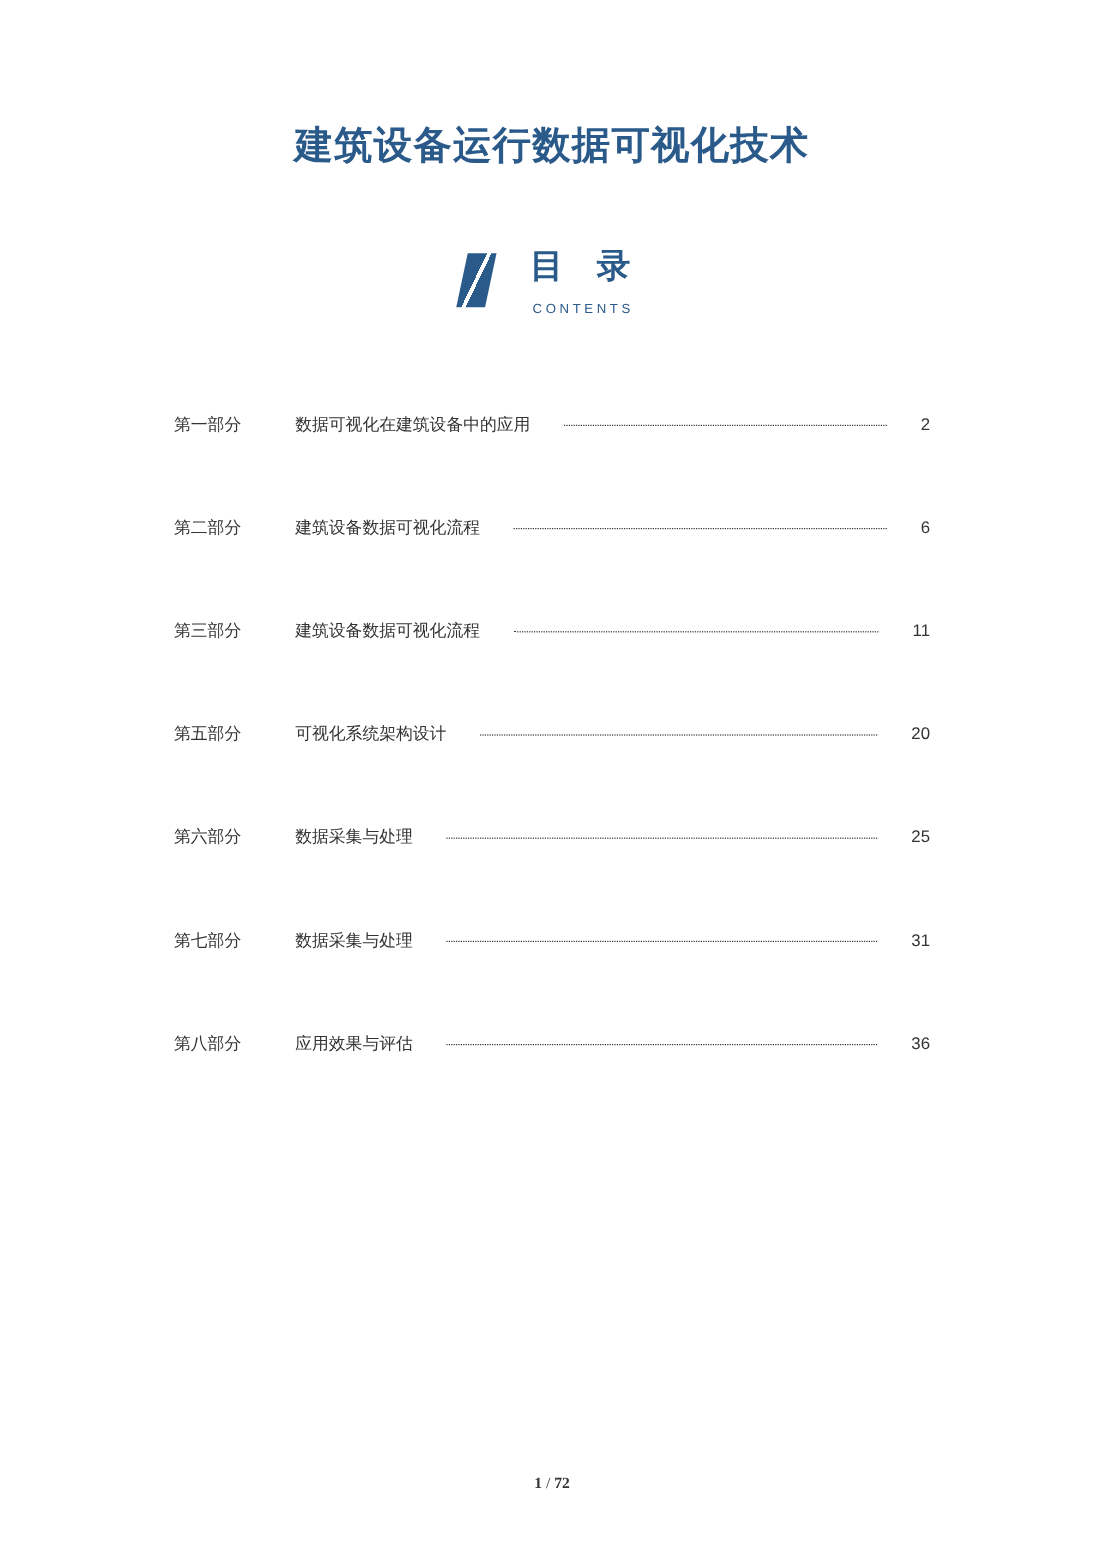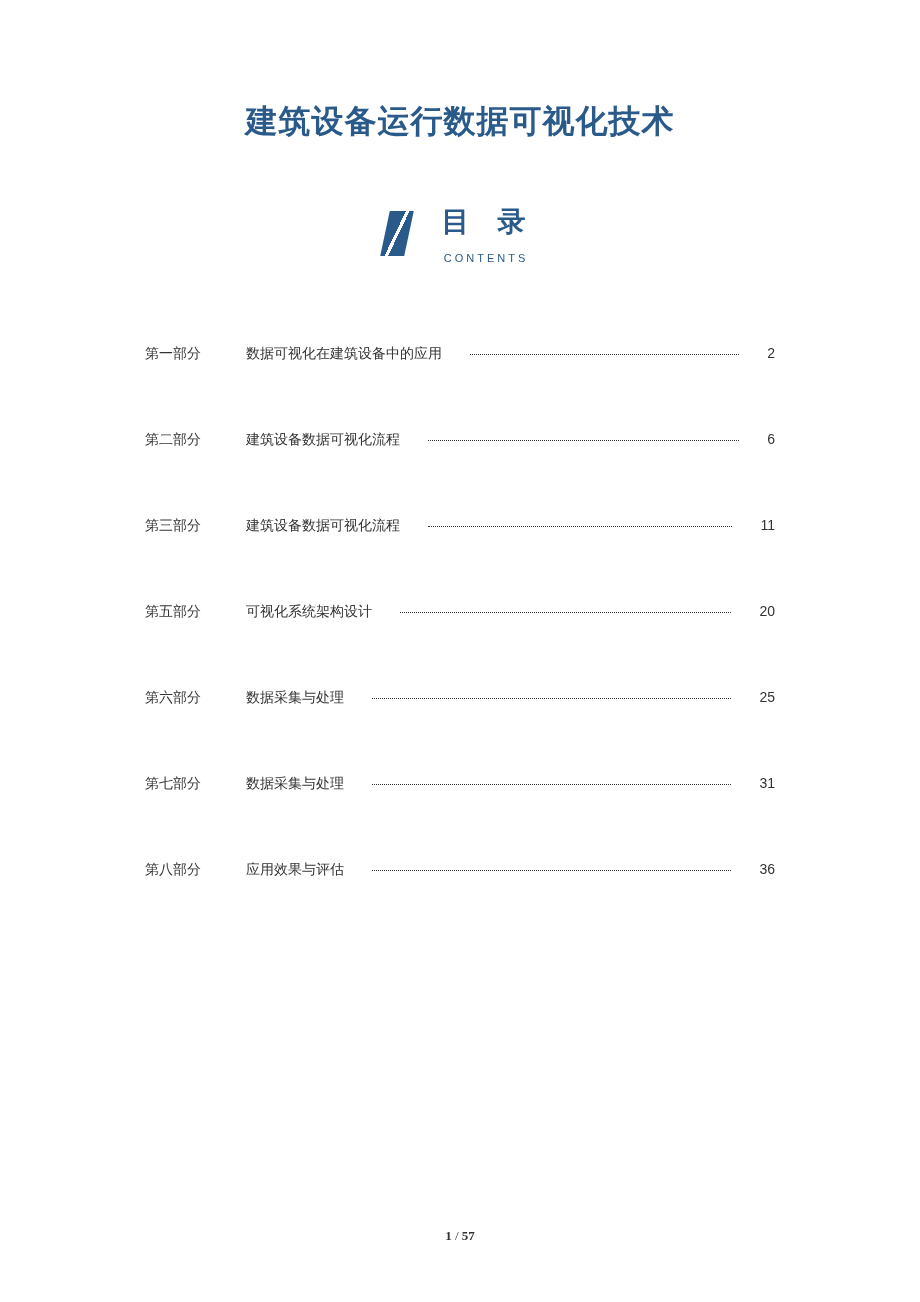--- a/index.html
+++ b/index.html
@@ -157,14 +157,14 @@
     <li class="toc-item">
       <span class="toc-part">第八部分</span>
       <span class="toc-text">应用效果与评估</span>
       <span class="toc-dots"></span>
       <span class="toc-page">36</span>
     </li>
   </ul>
 </div>
 
 <div class="footer">
-  <span class="bold">1</span><span> / </span><span class="bold">57</span>
+  <span class="bold">1</span><span> / </span><span class="bold">72</span>
 </div>
 
 </body></html>

